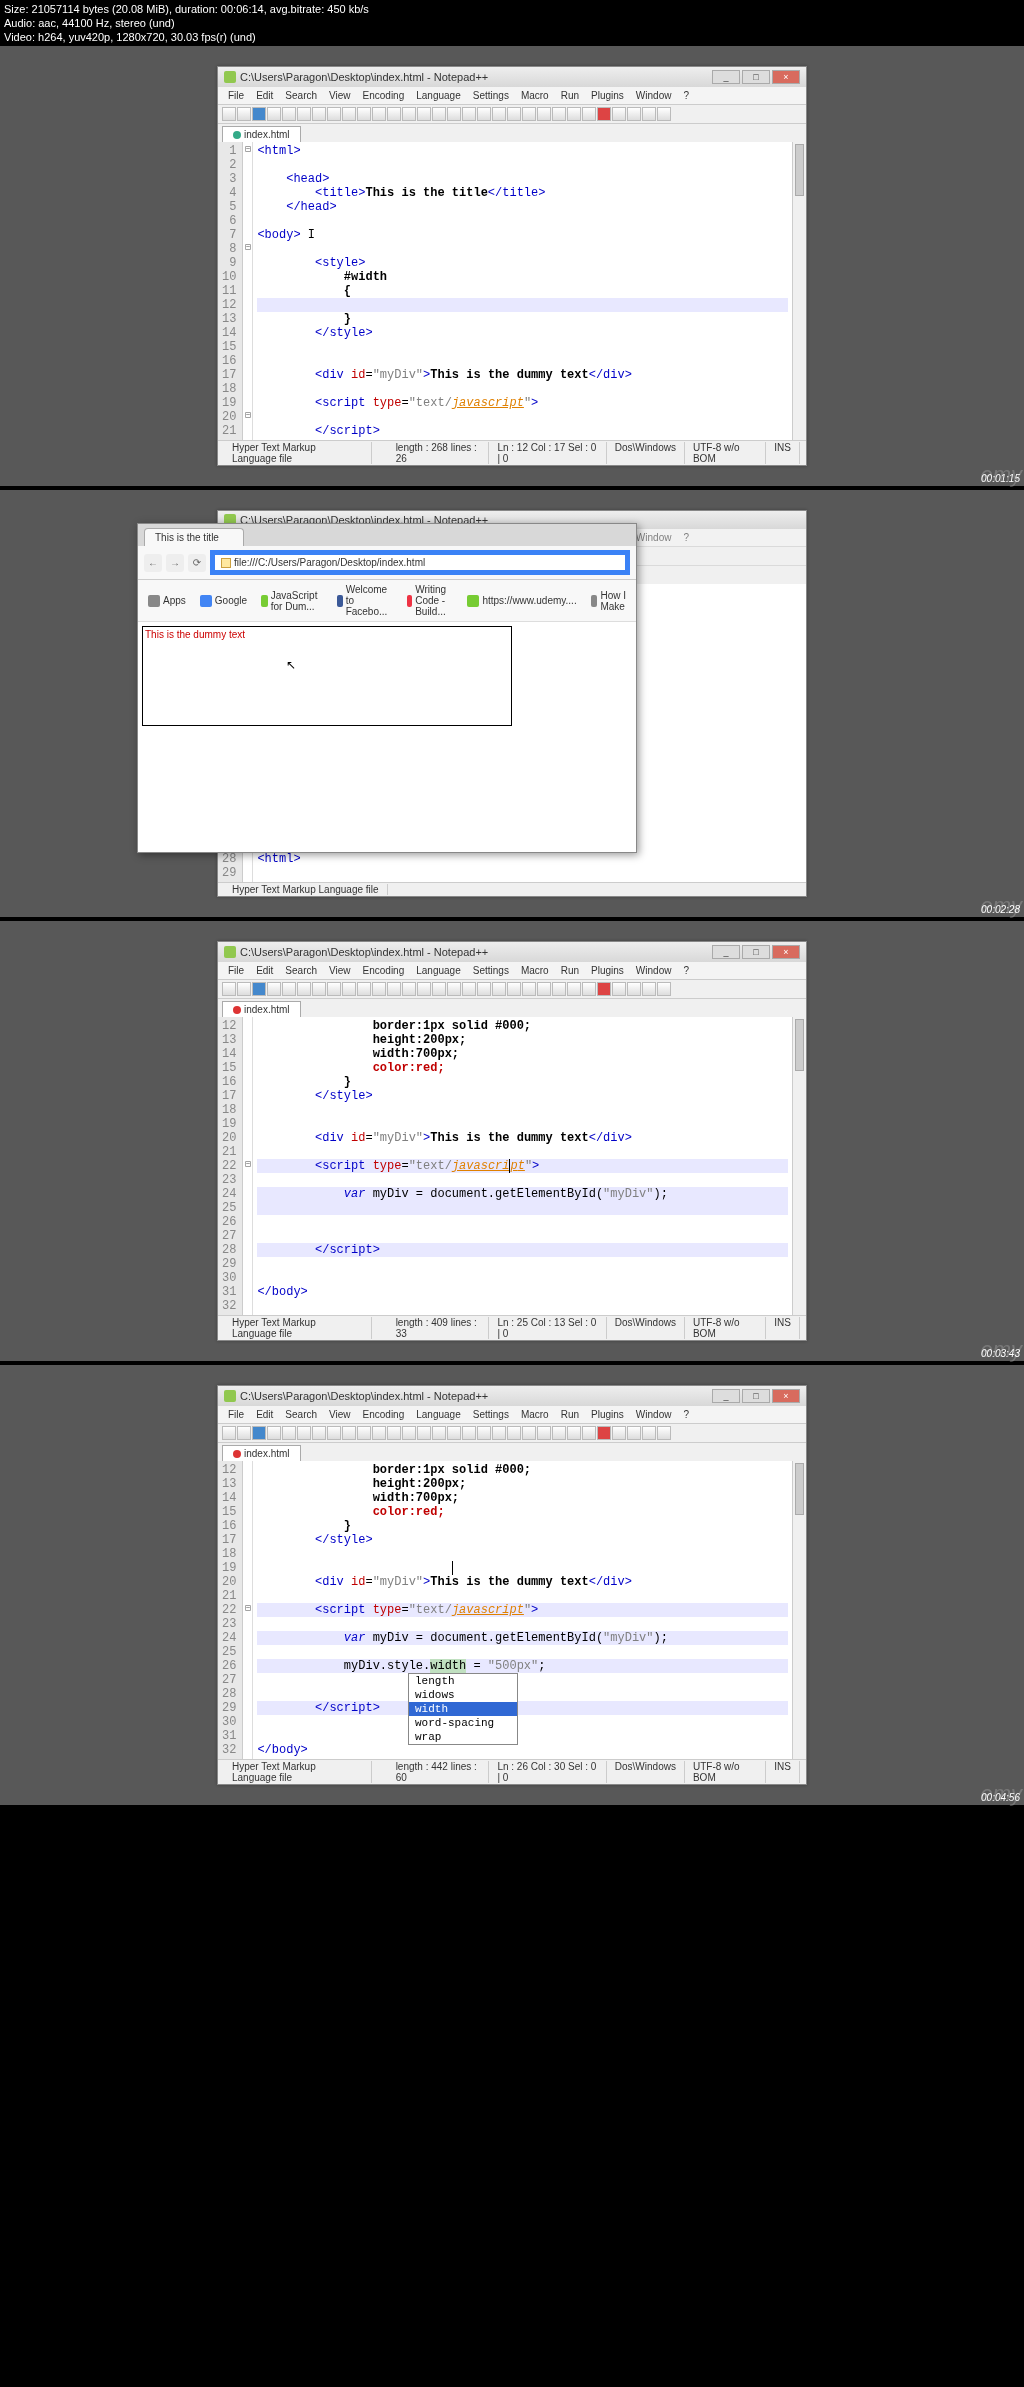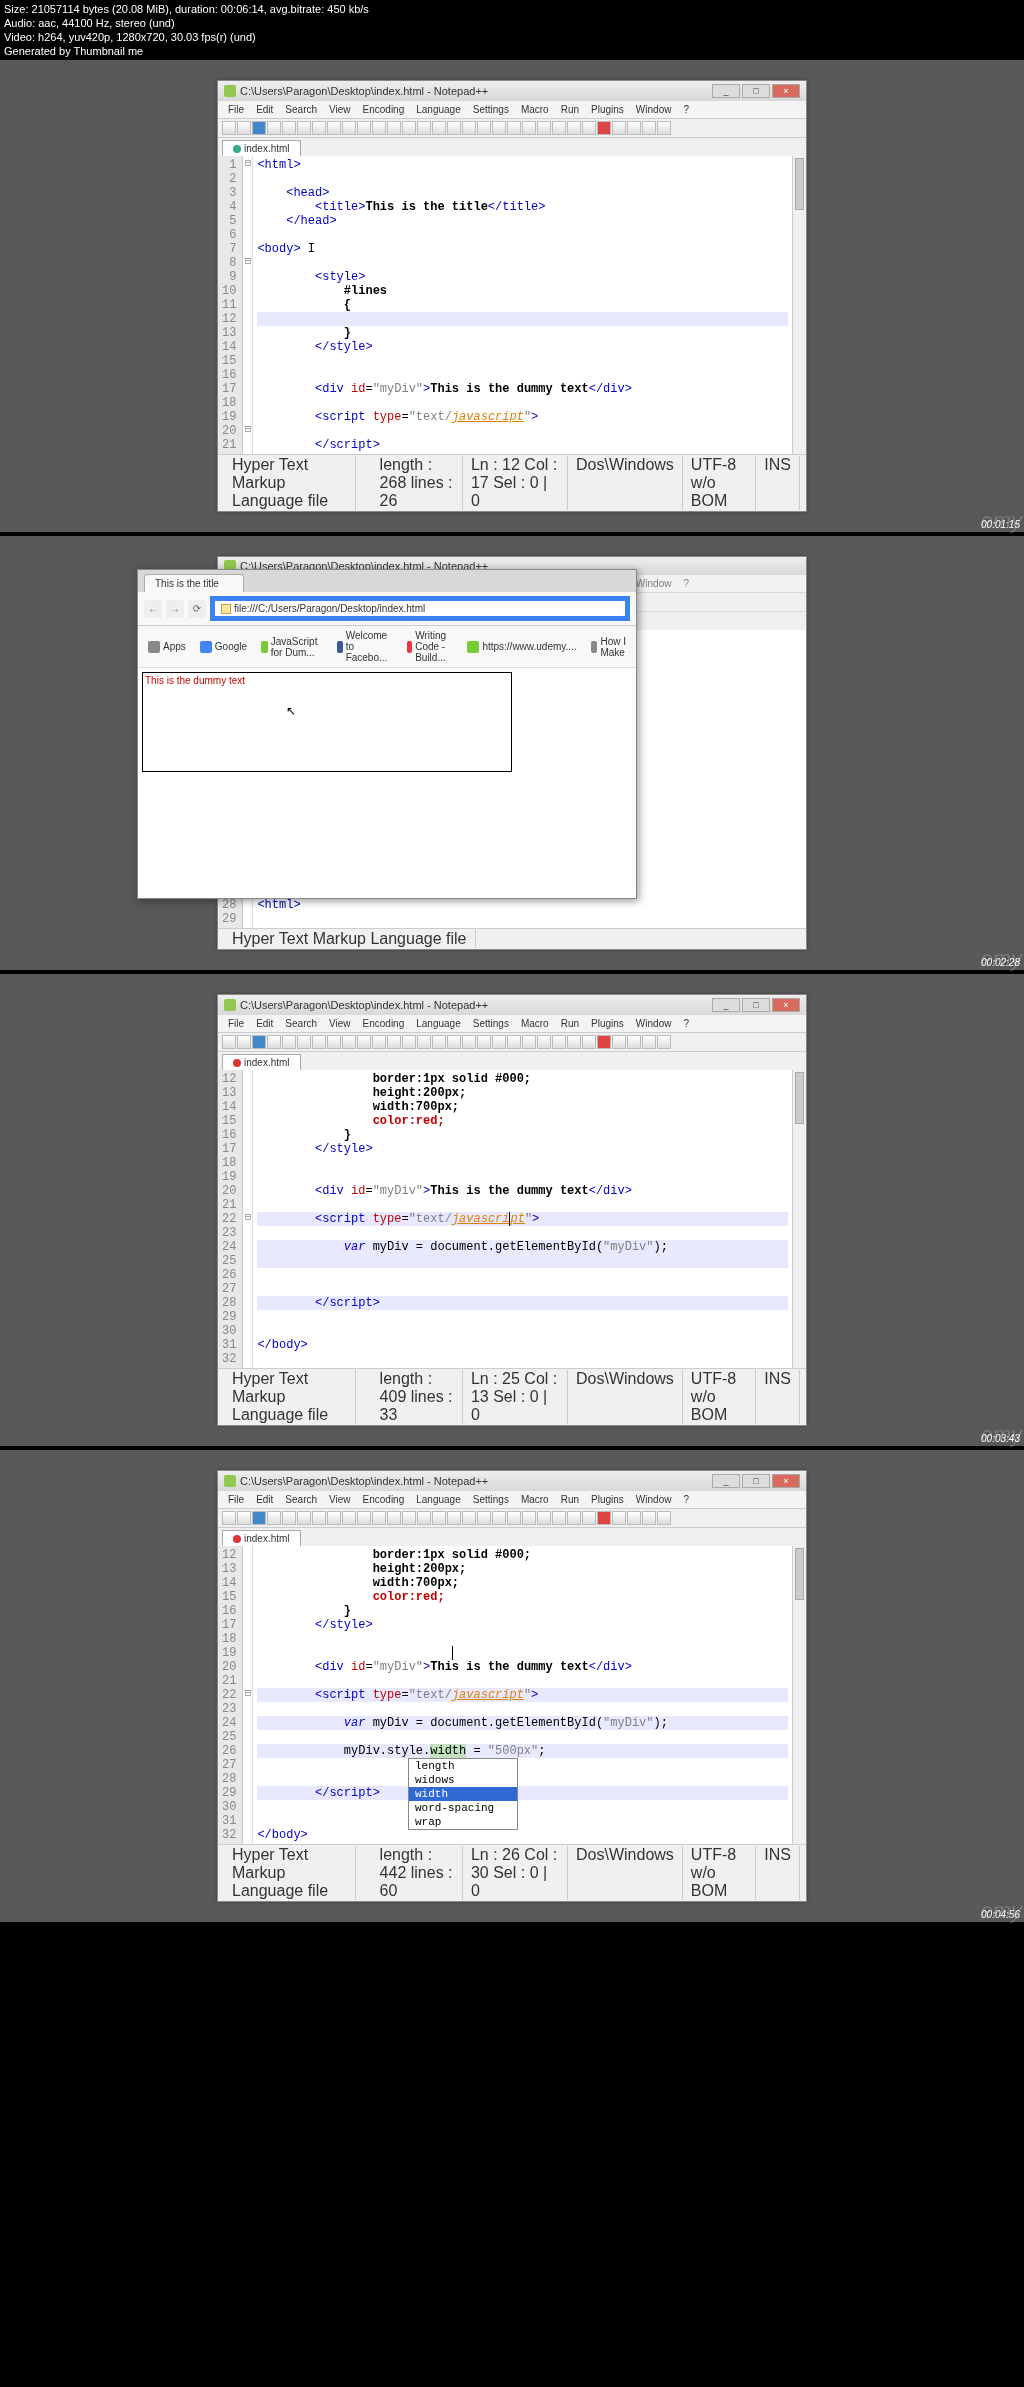--- a/index.html
+++ b/index.html
@@ -29,21 +29,21 @@
 .line-numbers { background: #e8e8e8; color: #888; text-align: right; padding: 2px 6px 2px 4px; font-family: "Courier New", monospace; font-size: 12px; line-height: 14px; border-right: 1px solid #ccc; }
 .fold-col { width: 10px; background: #fff; border-right: 1px solid #ddd; font-family: monospace; font-size: 10px; line-height: 14px; color: #888; text-align: center; }
 .code { font-family: "Courier New", monospace; font-size: 12px; line-height: 14px; color: #000; padding: 2px 4px; white-space: pre; flex: 1; }
 .tag { color: #0000c8; }
 .attr { color: #c00000; }
 .attrname { color: #e08000; font-style: italic; }
 .str { color: #808080; }
 .js-kw { color: #0000c8; font-style: italic; }
 .underline { text-decoration: underline; }
 .highlight-line { background: #e8e8ff; display: inline-block; width: 100%; }
-.npp-status { background: #f0f0f0; border-top: 1px solid #ccc; padding: 1px 6px; font-size: 16px; color: #333; display: flex; }
+.npp-status { background: #f0f0f0; border-top: 1px solid #ccc; padding: 1px 6px; font-size: 10px; color: #333; display: flex; }
 .npp-status span { padding: 0 8px; border-right: 1px solid #ccc; }
 .npp-status .flex-spacer { flex: 1; border: none; }
 .scrollbar-v { width: 14px; background: #f0f0f0; border-left: 1px solid #ccc; position: relative; }
 .scrollbar-v::before { content: ''; position: absolute; top: 2px; left: 2px; right: 2px; height: 50px; background: #ccc; border: 1px solid #aaa; }
 
 .browser { position: absolute; background: #fff; border: 1px solid #888; box-shadow: 2px 2px 8px rgba(0,0,0,0.4); }
 .browser-tabs { background: #d8d8d8; padding: 4px 6px 0; display: flex; }
 .browser-tab { background: #f8f8f8; border: 1px solid #aaa; border-bottom: none; border-radius: 4px 4px 0 0; padding: 3px 24px 3px 10px; font-size: 10px; color: #333; }
 .browser-addr { background: #f8f8f8; padding: 4px 6px; display: flex; align-items: center; gap: 4px; border-bottom: 1px solid #ccc; }
 .nav-btn { width: 18px; height: 18px; border-radius: 3px; background: #eee; text-align: center; line-height: 18px; color: #666; font-size: 10px; }
@@ -62,21 +62,20 @@
 
 .s3-line-red { color: #c00000; text-align: center; }
 </style>
 </head>
 <body>
 
 <div class="header-info">
   <div>Size: 21057114 bytes (20.08 MiB), duration: 00:06:14, avg.bitrate: 450 kb/s</div>
   <div>Audio: aac, 44100 Hz, stereo (und)</div>
   <div>Video: h264, yuv420p, 1280x720, 30.03 fps(r) (und)</div>
-  <div>Generated by Thumbnail me</div>
 </div>
 
 <div class="screenshot">
   <div class="npp-window">
     <div class="npp-titlebar">
       <span class="npp-icon"></span>
       <span>C:\Users\Paragon\Desktop\index.html - Notepad++</span>
       <div class="win-controls">
         <div class="win-btn">_</div>
         <div class="win-btn">□</div>
@@ -129,21 +128,21 @@
       <div class="fold-col">⊟<br>&nbsp;<br>&nbsp;<br>&nbsp;<br>&nbsp;<br>&nbsp;<br>&nbsp;<br>⊟<br>&nbsp;<br>&nbsp;<br>&nbsp;<br>&nbsp;<br>&nbsp;<br>&nbsp;<br>&nbsp;<br>&nbsp;<br>&nbsp;<br>&nbsp;<br>&nbsp;<br>⊟<br>&nbsp;</div>
       <div class="code"><span class="tag">&lt;html&gt;</span>
 
     <span class="tag">&lt;head&gt;</span>
         <span class="tag">&lt;title&gt;</span><b>This is the title</b><span class="tag">&lt;/title&gt;</span>
     <span class="tag">&lt;/head&gt;</span>
 
 <span class="tag">&lt;body&gt;</span> <span style="color:#000">I</span>
 
         <span class="tag">&lt;style&gt;</span>
-            <b>#lines</b>
+            <b>#width</b>
             <b>{</b>
 <span class="highlight-line">            </span>
             <b>}</b>
         <span class="tag">&lt;/style&gt;</span>
 
 
         <span class="tag">&lt;div</span> <span class="attr">id</span>=<span class="str">"myDiv"</span><span class="tag">&gt;</span><b>This is the dummy text</b><span class="tag">&lt;/div&gt;</span>
 
         <span class="tag">&lt;script</span> <span class="attr">type</span>=<span class="str">"text/</span><span class="attrname underline">javascript</span><span class="str">"</span><span class="tag">&gt;</span>
 

